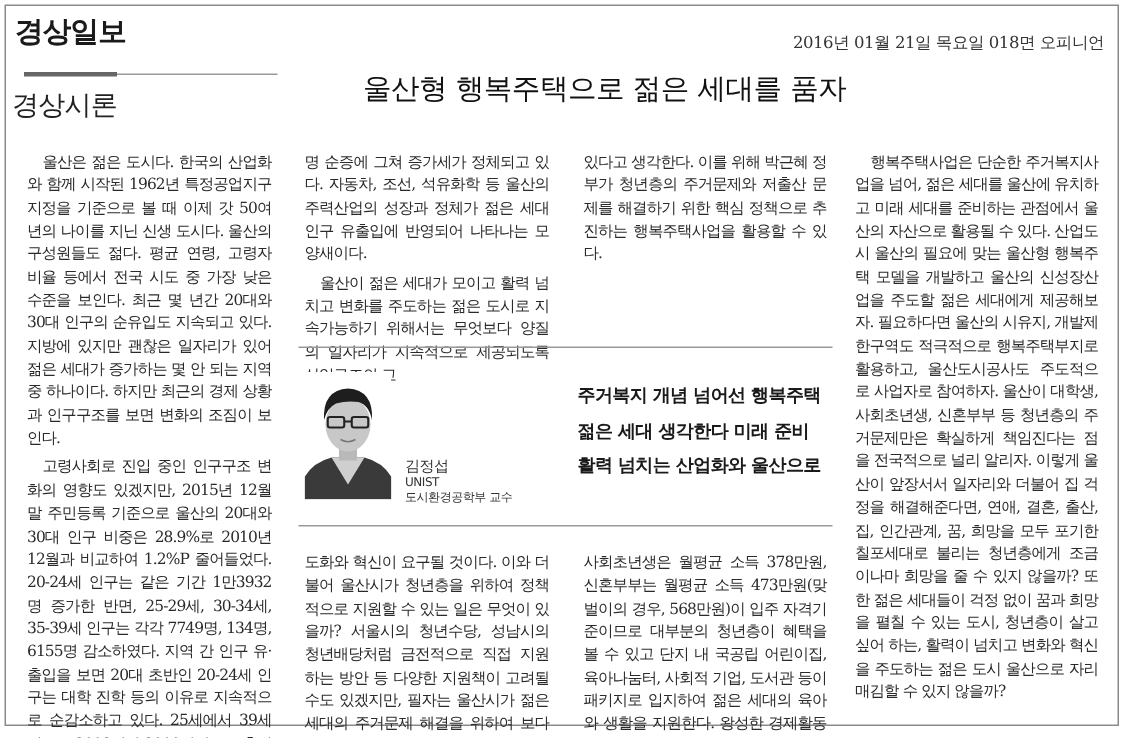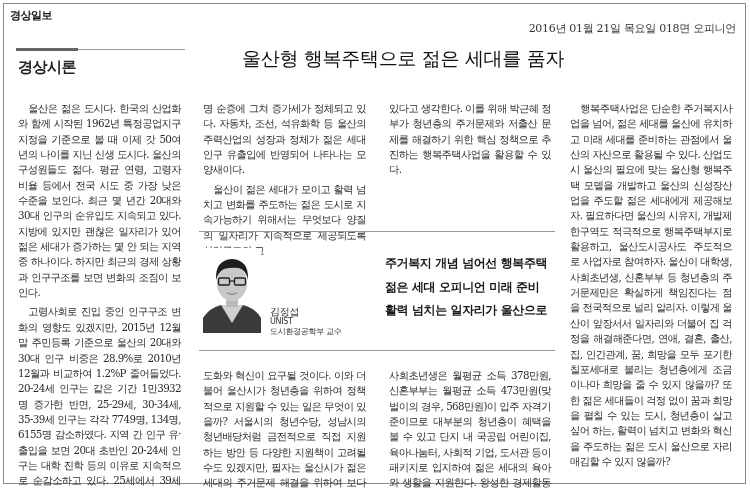--- a/index.html
+++ b/index.html
@@ -1,26 +1,26 @@
 <!DOCTYPE html>
 <html><head>
 <meta charset="utf-8">
 <style>
   html, body { margin:0; padding:0; background:#ffffff; }
   body { width:750px; height:492px; position:relative; overflow:hidden;
          font-family:"DejaVu Sans", sans-serif; color:#222; }
   .frame { position:absolute; left:3px; top:3px; width:743px; height:481px;
            border:1px solid #8a8a8a; box-sizing:border-box; background:#fff; }
-  .paper-name { position:absolute; left:10px; top:8px; font-size:11px; font-weight:bold;
+  .paper-name { position:absolute; left:10px; top:8px; font-size:19px; font-weight:bold;
                 color:#1a1a1a; letter-spacing:-0.5px; }
   .dateline { position:absolute; right:14px; top:21px; font-family:"DejaVu Serif", serif;
               font-size:11px; color:#333; letter-spacing:-0.3px; }
   .sec-rule-thin { position:absolute; left:16px; top:49px; width:169px; height:1px; background:#999; }
   .sec-rule-thick { position:absolute; left:16px; top:48px; width:62px; height:3px; background:#666; }
-  .section { position:absolute; left:18px; top:58px; font-size:15px; font-weight:bold; color:#222; letter-spacing:-0.5px; }
+  .section { position:absolute; left:8px; top:58px; font-size:18px; font-weight:normal; color:#222; letter-spacing:-0.5px; }
   .headline { position:absolute; left:198px; top:46px; font-size:19px; color:#111;
               letter-spacing:-0.3px;margin-left:44px; }
   .col { position:absolute; font-family:"DejaVu Serif", serif; font-size:10.3px;
          line-height:15.35px; color:#2a2a2a; letter-spacing:-0.6px; text-align:justify; }
   .col p { margin:4px; text-indent:1em; }
   .col p.noind { text-indent:0; }
   .c1 { left:14px; top:97px; width:171px; }
   .c2 { left:199px; top:97px; width:171px; }
   .c3 { left:385px; top:97px; width:170px; }
   .c4 { left:566px; top:97px; width:170px; }
@@ -91,22 +91,22 @@
 </div>
 
 <div class="byline">
   <div class="name">김정섭</div>
   <div>UNIST</div>
   <div>도시환경공학부 교수</div>
 </div>
 
 <div class="subhead">
   <div>주거복지 개념 넘어선 행복주택</div>
-  <div>젊은 세대 오피니언 미래 준비</div>
-  <div>활력 넘치는 일자리가 울산으로</div>
+  <div>젊은 세대 생각한다 미래 준비</div>
+  <div>활력 넘치는 산업화와 울산으로</div>
 </div>
 
 <div class="col c2b">
   <p class="noind">도화와 혁신이 요구될 것이다. 이와 더불어 울산시가 청년층을 위하여 정책적으로 지원할 수 있는 일은 무엇이 있을까? 서울시의 청년수당, 성남시의 청년배당처럼 금전적으로 직접 지원하는 방안 등 다양한 지원책이 고려될 수도 있겠지만, 필자는 울산시가 젊은 세대의 주거문제 해결을 위하여 보다 적극적으로 나설 필요가</p>
 </div>
 
 <div class="col c3b">
   <p class="noind">사회초년생은 월평균 소득 378만원, 신혼부부는 월평균 소득 473만원(맞벌이의 경우, 568만원)이 입주 자격기준이므로 대부분의 청년층이 혜택을 볼 수 있고 단지 내 국공립 어린이집, 육아나눔터, 사회적 기업, 도서관 등이 패키지로 입지하여 젊은 세대의 육아와 생활을 지원한다. 왕성한 경제활동을 하는 청년층이 주로 거주</p>
 </div>
 

